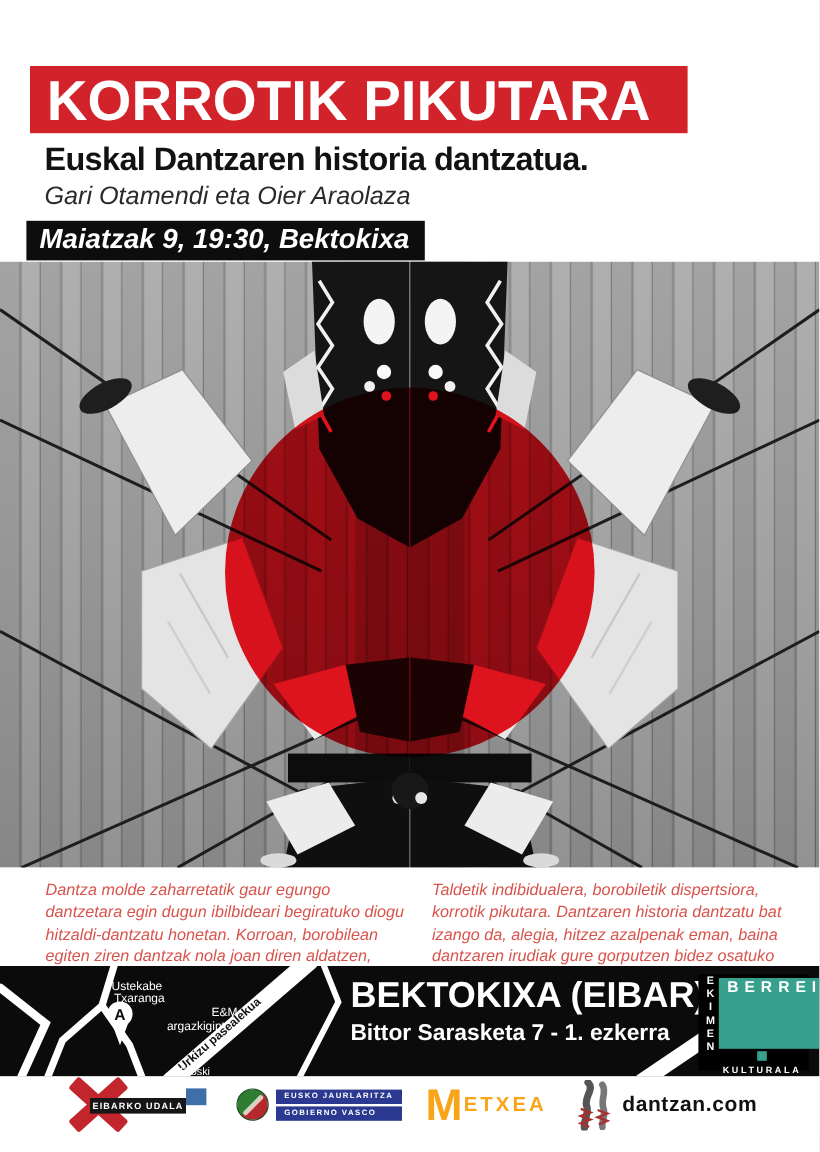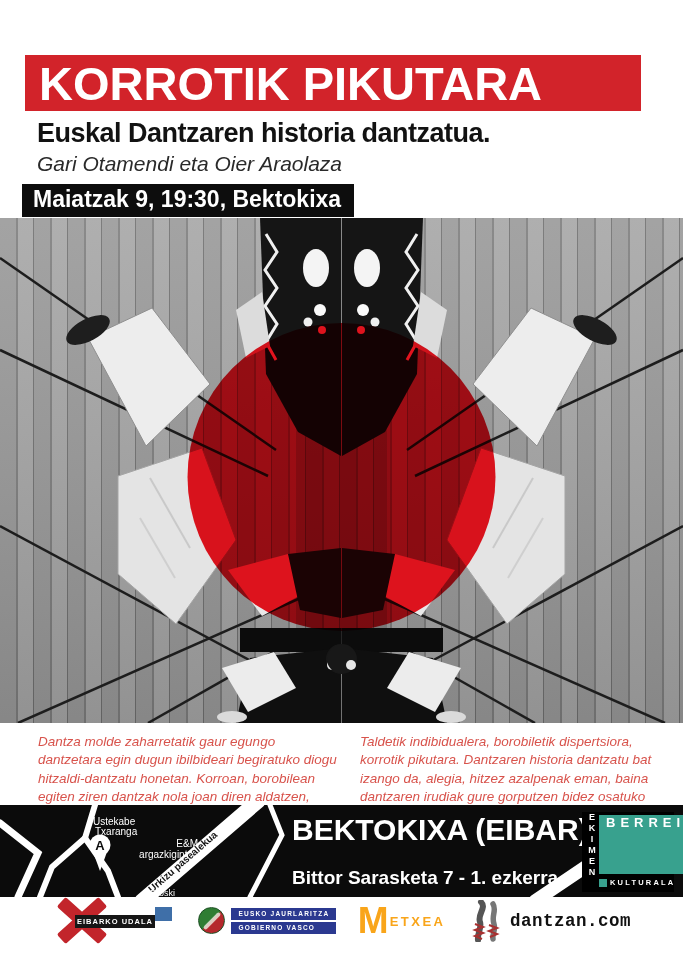--- a/index.html
+++ b/index.html
@@ -3,36 +3,36 @@
 <meta charset="utf-8">
 <style>
   html,body { margin:0; padding:0; background:#e9e9e9; }
   .poster {
     position:relative; width:683px; height:960px; margin:0 auto;
     background:#ffffff; overflow:hidden;
     font-family:"Liberation Sans", sans-serif;
   }
   
   .title-banner {
-    position:absolute; left:25px; top:55px; width:616px; height:56px;
+    position:absolute; left:25px; top:55px; width:548px; height:56px;
     background:#d2232a; color:#fff; font-weight:bold; font-size:47px;
     line-height:57px; padding-left:14px; box-sizing:border-box;
     letter-spacing:0px; white-space:nowrap;
   }
   .subtitle {
     position:absolute; left:37px; top:118px; color:#121212;
     font-size:27px; font-weight:bold; letter-spacing:-0.5px;text-align:center;
   }
   .authors {
     position:absolute; left:37px; top:152px; color:#2a2a2a;
     font-size:21px; font-style:italic;
   }
   .event-banner {
     position:absolute; left:22px; top:184px; background:#0d0d0d; color:#fff;
-    font-size:23px; font-weight:bold; padding:2px 13px 4px 11px; white-space:nowrap;
+    font-size:23px; font-weight:bold; padding:2px 13px 4px 11px; white-space:nowrap;font-style:italic;
   }
   
   .photo { position:absolute; left:0; top:218px; width:683px; height:505px; display:block; }
   
   .descriptions {
     position:absolute; left:38px; top:733px; width:625px;
     display:flex; gap:22px;
   }
   .desc {
     color:#d8534c; font-style:italic; font-size:13.5px; line-height:1.36;
@@ -40,38 +40,38 @@
   .desc.left { width:300px; }
   .desc.right { width:303px; }
   
   .footer {
     position:absolute; left:0; top:805px; width:683px; height:92px;
     background:#0b0b0b; overflow:hidden;
   }
   .footer-map { position:absolute; left:0; top:0; width:683px; height:92px; }
   .venue { position:absolute; left:292px; top:8px; z-index:2; }
   .venue-title { color:#fff; font-weight:bold; font-size:30px; letter-spacing:0px; white-space:nowrap; }
-  .venue-address { color:#fff; font-weight:bold; font-size:19px; margin-top:20px; white-space:nowrap; }
+  .venue-address { color:#fff; font-weight:bold; font-size:19px; margin-top:4px; white-space:nowrap; }
   
   .berreibar {
     position:absolute; right:9px; top:7px; width:92px; height:80px; z-index:2;
     background:#000; display:flex; flex-direction:column; padding:3px; box-sizing:border-box;
   }
   .bb-row { display:flex; flex:1; min-height:0; }
   .bb-ekimen {
     width:14px; color:#fff; font-weight:bold; font-size:9px;
     writing-mode:vertical-rl; text-orientation:upright;
     display:flex; align-items:center; justify-content:center; letter-spacing:1px;
   }
   .bb-box {
     flex:1; background:#38a18e; color:#fff; font-weight:bold; font-size:13px;
     letter-spacing:5px; display:flex; flex-direction:row; justify-content:center;
     padding-left:7px; line-height:1.3;
   }
-  .bb-bottom { height:13px; display:flex; align-items:center; gap:3px; padding-left:14px; margin-top:2px; }
+  .bb-bottom { height:13px; display:flex; align-items:center; gap:3px; padding-left:14px; margin-top:2px;flex-direction:column; }
   .bb-sq { width:8px; height:8px; background:#38a18e; flex:none; }
   .bb-kult { color:#fff; font-weight:bold; font-size:7.5px; letter-spacing:2.2px; white-space:nowrap; }
   
   .sponsors {
     position:absolute; left:0; top:897px; width:683px; height:47px; background:#fff;
     display:flex; align-items:center; justify-content:space-between;
     padding:0 52px; box-sizing:border-box;
   }
   
   .eibar { position:relative; width:125px; height:50px; flex:none; }
@@ -99,25 +99,25 @@
     background:#e9e6da; transform:rotate(45deg); border-radius:2px; opacity:.85;
   }
   .eusko-bars { display:flex; flex-direction:column; gap:2px; }
   .eusko-bar {
     background:#2b3990; color:#fff; font-size:6.5px; font-weight:bold;
     letter-spacing:1.2px; padding:2.5px 7px; white-space:nowrap;
   }
   
   .metxea { display:flex; align-items:center; color:#f9a51a; font-weight:bold; flex:none; }
   .metxea-m { font-size:37px; line-height:0.9; }
-  .metxea-rest { font-size:13px; letter-spacing:2.5px; margin-left:1px; margin-top:2px;text-align:right; }
+  .metxea-rest { font-size:17px; letter-spacing:2.5px; margin-left:1px; margin-top:2px;text-align:right; }
   
   .dantzan { display:flex; align-items:center; gap:7px; flex:none; }
   .dantzan-label {
-    font-family:Liberation Mono, monospace; font-weight:bold; font-size:17.5px;
+    font-family:Liberation Sans, sans-serif; font-weight:bold; font-size:17.5px;
     color:#111; letter-spacing:0.5px;
   }
 </style>
 </head>
 <body>
 
 <div class="poster">
 
   <div class="title-banner">KORROTIK PIKUTARA</div>
   <div class="subtitle">Euskal Dantzaren historia dantzatua.</div>

